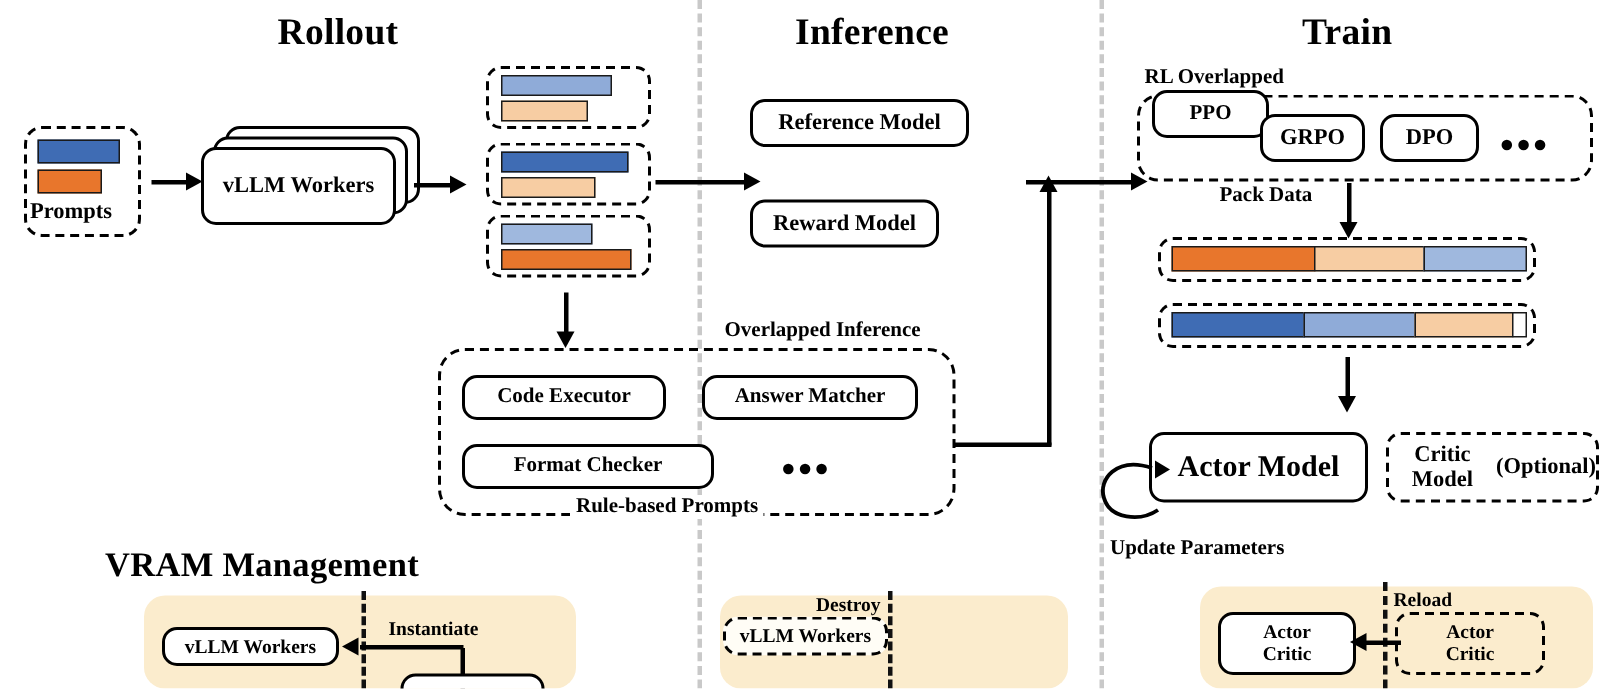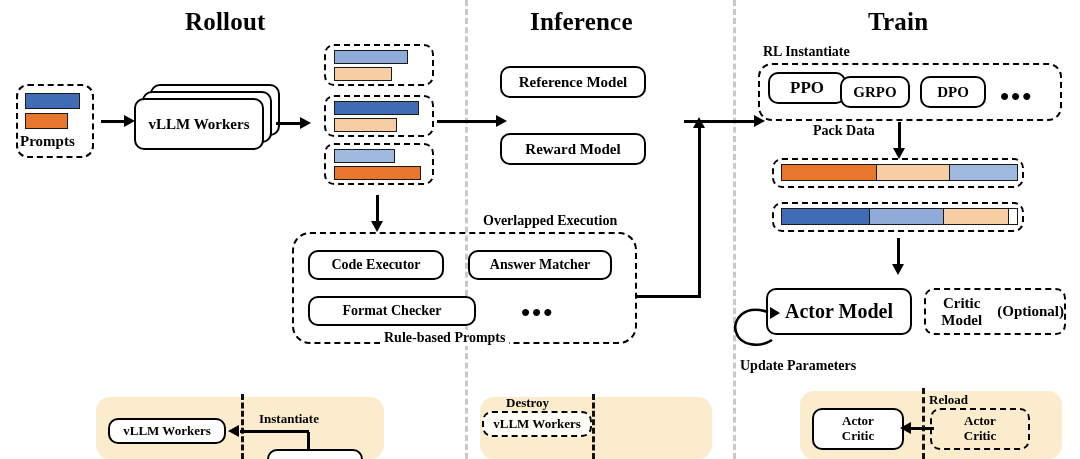--- a/index.html
+++ b/index.html
@@ -95,21 +95,21 @@
   <div class="bar" style="left:334px;top:149px;width:61px;height:14px;background:#9fb8de;"></div>
   <div class="bar" style="left:334px;top:166px;width:87px;height:14px;background:#e8762c;"></div>
 
   <div class="ln" style="left:437px;top:120px;width:60px;height:2.5px;"></div>
   <div class="ah right" style="left:496px;top:115px;"></div>
 
   <div class="ln" style="left:376px;top:195px;width:2.5px;height:28px;"></div>
   <div class="ah down" style="left:371px;top:221px;"></div>
 
   <div class="dbox" style="left:292px;top:232px;width:345px;height:112px;border-radius:18px;"></div>
-  <div class="lbl nobg" style="left:483px;top:213px;font-size:14px;">Overlapped Execution</div>
+  <div class="lbl nobg" style="left:483px;top:213px;font-size:14px;">Overlapped Inference</div>
   <div class="lbl" style="left:380px;top:330px;font-size:14px;padding:0 4px;">Rule-based Prompts</div>
 
   <div class="box" style="left:308px;top:250px;width:136px;height:30px;font-size:14px;">
     <span>Code Executor</span>
   </div>
   <div class="box" style="left:468px;top:250px;width:144px;height:30px;font-size:14px;">
     <span>Answer Matcher</span>
   </div>
   <div class="box" style="left:308px;top:296px;width:168px;height:30px;font-size:14px;">
     <span>Format Checker</span>
@@ -118,28 +118,28 @@
 
   <div class="ln" style="left:636px;top:295px;width:65px;height:2.5px;"></div>
   <div class="ln" style="left:698px;top:123px;width:2.5px;height:174px;"></div>
   <div class="ah up" style="left:693px;top:117px;"></div>
   <div class="ln" style="left:684px;top:120px;width:72px;height:2.5px;"></div>
   <div class="ah right" style="left:754px;top:115px;"></div>
 
   <div class="box" style="left:500px;top:66px;width:146px;height:32px;font-size:15px;">
     <span>Reference Model</span>
   </div>
-  <div class="box" style="left:500px;top:133px;width:146px;height:32px;font-size:15px;">
+  <div class="box" style="left:500px;top:133px;width:126px;height:32px;font-size:15px;">
     <span>Reward Model</span>
   </div>
 
   <div class="dbox" style="left:758px;top:63px;width:304px;height:58px;border-radius:14px;"></div>
-  <div class="lbl" style="left:760px;top:44px;font-size:14px;padding:0 3px;">RL Instantiate</div>
-
-  <div class="box" style="left:768px;top:72px;width:78px;height:32px;font-size:17px;">
+  <div class="lbl" style="left:760px;top:44px;font-size:14px;padding:0 3px;">RL Overlapped</div>
+
+  <div class="box" style="left:768px;top:60px;width:78px;height:32px;font-size:14px;">
     <span>PPO</span>
   </div>
   <div class="box" style="left:840px;top:76px;width:70px;height:32px;font-size:15px;">
     <span>GRPO</span>
   </div>
   <div class="box" style="left:920px;top:76px;width:66px;height:32px;font-size:15px;">
     <span>DPO</span>
   </div>
   <div class="dots" style="left:1000px;top:84px;">•••</div>
 
@@ -168,35 +168,36 @@
     <span>Critic Model</span>
     <span>(Optional)</span>
   </div>
 
   <svg class="loop" style="left:722px;top:300px;width:60px;height:56px;" viewBox="0 0 60 56">
     <path d="M46 12 C 22 4, 10 20, 14 32 C 18 46, 38 48, 50 40" fill="none" stroke="#000" stroke-width="2.6"></path>
     <polygon points="48,7 48,19 58,13" fill="#000"></polygon>
   </svg>
   <div class="lbl nobg" style="left:740px;top:358px;font-size:14px;">Update Parameters</div>
 
+  <div class="sec-title" style="left:70px;top:364px;font-size:23px;">VRAM Management</div>
 
   <div class="vram-panel" style="left:96px;top:397px;width:288px;height:62px;"></div>
   <div class="vram-split" style="left:241px;top:394px;height:65px;"></div>
   <div class="box" style="left:108px;top:418px;width:118px;height:26px;font-size:13px;">
     <span>vLLM Workers</span>
   </div>
   <div class="lbl nobg" style="left:259px;top:411px;font-size:13px;">Instantiate</div>
   <div class="ln" style="left:307px;top:432px;width:2.5px;height:27px;"></div>
   <div class="ln" style="left:240px;top:430px;width:69px;height:2.5px;"></div>
   <div class="ah left" style="left:228px;top:425px;"></div>
   <div class="box" style="left:267px;top:449px;width:96px;height:26px;font-size:13px;"></div>
 
   <div class="vram-panel" style="left:480px;top:397px;width:232px;height:62px;"></div>
   <div class="vram-split" style="left:592px;top:394px;height:65px;"></div>
-  <div class="lbl nobg" style="left:506px;top:395px;font-size:13px;">Destroy</div>
+  <div class="lbl nobg" style="left:544px;top:395px;font-size:13px;">Destroy</div>
   <div class="box dashed" style="left:482px;top:411px;width:110px;height:26px;font-size:13px;background:#fffdf6;">
     <span>vLLM Workers</span>
   </div>
 
   <div class="vram-panel" style="left:800px;top:391px;width:262px;height:68px;"></div>
   <div class="vram-split" style="left:922px;top:388px;height:71px;"></div>
   <div class="box" style="left:812px;top:408px;width:92px;height:42px;font-size:13px;flex-direction:column;">
     <span>Actor</span>
     <span>Critic</span>
   </div>

